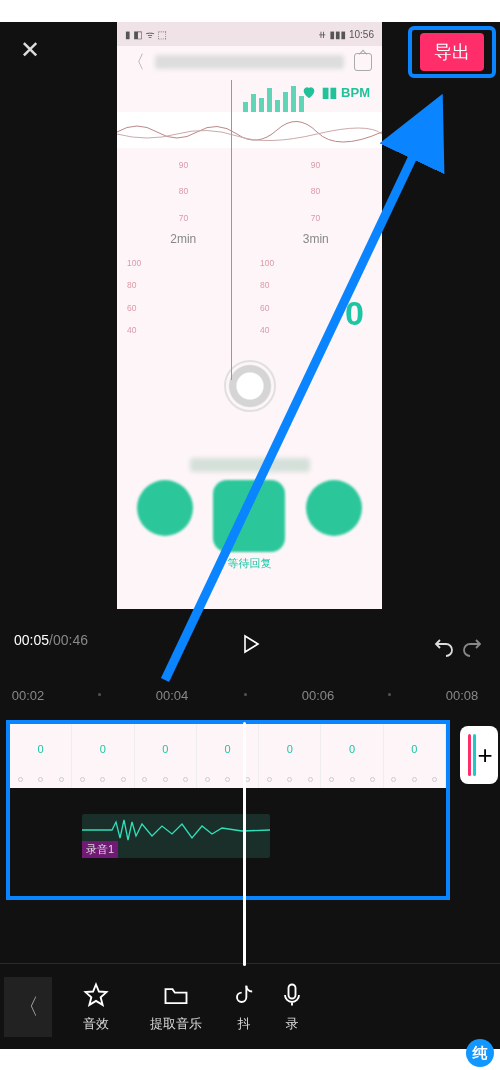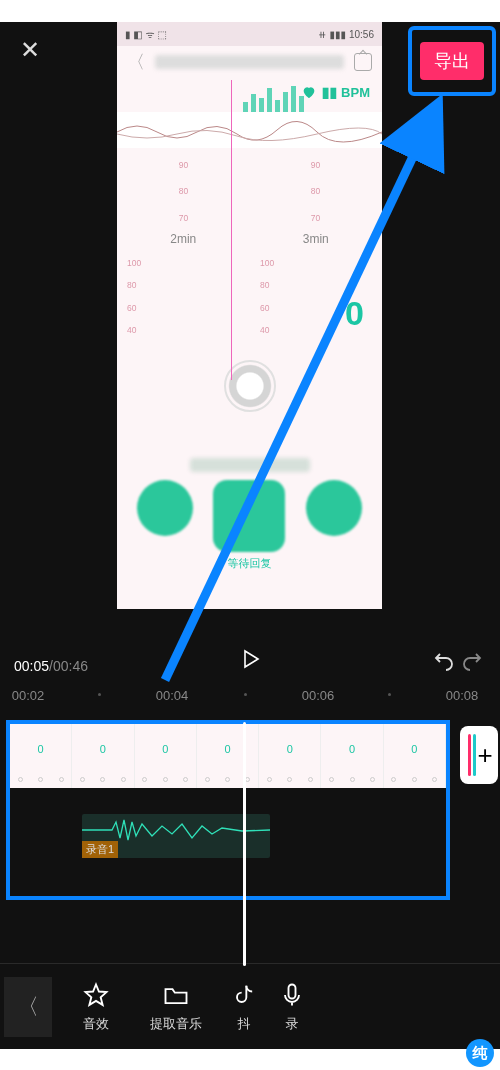--- a/index.html
+++ b/index.html
@@ -1,21 +1,21 @@
 <!DOCTYPE html>
 <html><head>
 <meta charset="utf-8">
 <style>
 *{margin:0;padding:0;box-sizing:border-box;font-family:-apple-system,"PingFang SC","Microsoft YaHei",sans-serif}
 html,body{width:500px;height:1070px;background:#fff;overflow:hidden}
 
 .app{position:absolute;left:0;top:22px;width:500px;height:1027px;background:#111;color:#fff}
 .topbar{height:55px;display:flex;align-items:center;padding:0 10px}
 .close-x{width:40px;height:40px;display:flex;align-items:center;justify-content:center;font-size:24px;color:#ddd}
-.export-wrap{position:absolute;right:4px;top:4px;width:88px;height:70px;border:4px solid #0a84ff;border-radius:6px;display:flex;align-items:center;justify-content:center;z-index:5}
+.export-wrap{position:absolute;right:4px;top:4px;width:88px;height:52px;border:4px solid #0a84ff;border-radius:6px;display:flex;align-items:center;justify-content:center;z-index:5}
 .export-btn{width:64px;height:38px;background:#ff2d6a;border-radius:4px;display:flex;align-items:center;justify-content:center;font-size:18px;font-weight:500}
 .preview{position:absolute;left:117px;top:0;width:265px;height:587px;background:#fdf5f7;color:#666}
 .pv-status{height:24px;background:#f0e3e8;display:flex;align-items:center;justify-content:space-between;padding:0 8px;font-size:11px;color:#555}
 .pv-status .icons{display:flex;gap:3px;font-size:10px}
 .pv-head{height:32px;display:flex;align-items:center;justify-content:space-between;padding:0 10px}
 .pv-back{color:#aaa;font-size:18px}
 .pv-title{flex:1;margin:0 10px}
 .pv-title .blur{height:14px;background:#ddd;border-radius:3px;filter:blur(2px)}
 .pv-share{width:18px;height:18px;border:1.5px solid #aaa;border-radius:3px;position:relative}
 .pv-share::after{content:"";position:absolute;top:-3px;left:5px;width:5px;height:5px;border-top:1.5px solid #aaa;border-right:1.5px solid #aaa;transform:rotate(-45deg)}
@@ -37,21 +37,21 @@
 .dual2 .tick{font-size:10px;color:#d9a;transform:scale(.85)}
 .big-zero{position:absolute;right:18px;top:272px;font-size:34px;font-weight:600;color:#1cc6a4}
 .vline{position:absolute;left:114px;top:58px;width:1px;height:300px;background:#e6b}
 .rec-btn{width:52px;height:52px;border-radius:50%;background:radial-gradient(circle,#fff 38%,#d5d5d5 42%,#d5d5d5 60%,transparent 64%);margin:18px auto 0;border:2px solid #e0e0e0}
 .sub{width:120px;height:14px;margin:46px auto 8px;background:#d6e0da;border-radius:4px;filter:blur(2px)}
 .circles{display:flex;justify-content:space-around;padding:0 10px}
 .circles .c{width:56px;height:56px;border-radius:50%;background:#2bc79b;filter:blur(1px)}
 .circles .c.mid{width:72px;height:72px;border-radius:14px}
 .pv-foot{text-align:center;font-size:11px;color:#1cc6a4;margin-top:4px}
 
-.playbar{position:absolute;top:610px;left:0;right:0;height:42px;display:flex;align-items:flex-end;padding:0 14px;color:#ccc;font-size:14px}
+.playbar{position:absolute;top:610px;left:0;right:0;height:42px;display:flex;align-items:flex-start;padding:0 14px;color:#ccc;font-size:14px}
 .time-cur{color:#fff}
 .time-tot{color:#888}
 .play-icon{position:absolute;left:50%;transform:translateX(-50%)}
 .play-icon svg{width:24px;height:24px}
 .undo,.redo{width:28px;height:28px;display:flex;align-items:center;justify-content:center;color:#888}
 .undo{margin-left:auto;color:#ddd}
 .undo svg,.redo svg{stroke:currentColor}
 
 .ruler{position:absolute;top:662px;left:0;right:0;height:28px;color:#888;font-size:13px}
 .ruler .rt{position:absolute;top:4px;transform:translateX(-50%)}
@@ -59,21 +59,21 @@
 
 .tl-box{position:absolute;top:698px;left:6px;width:444px;height:180px;border:4px solid #0a84ff}
 .track-vid{height:64px;background:#fdf5f7;display:flex;position:relative}
 .frame{flex:1;border-right:1px solid #eee;position:relative}
 .frame .mini{position:absolute;top:6px;left:6px;right:6px;bottom:24px}
 .frame .zero{color:#1cc6a4;font-size:11px;text-align:center;line-height:38px}
 .frame-dots{position:absolute;bottom:6px;left:0;right:0;display:flex;justify-content:space-around}
 .frame-dots i{width:5px;height:5px;border:1px solid #ccc;border-radius:50%}
 .track-aud{position:absolute;top:90px;left:72px;width:188px;height:44px;background:#1a2f2a;border-radius:2px}
 .track-aud svg{width:100%;height:28px;margin-top:2px}
-.aud-lbl{background:#a16207;font-size:11px;padding:1px 4px;display:inline-block;color:#ddd;position:absolute;bottom:0;left:0}
+.aud-lbl{background:#701a75;font-size:11px;padding:1px 4px;display:inline-block;color:#ddd;position:absolute;bottom:0;left:0}
 .add-clip{position:absolute;top:704px;right:2px;width:38px;height:58px;background:#fff;border-radius:8px;display:flex;align-items:center;justify-content:center;font-size:26px;color:#000;font-weight:300}
 .add-clip::before{content:"";position:absolute;left:8px;top:8px;width:3px;height:42px;background:#ff2d6a;border-radius:2px}
 .add-clip::after{content:"";position:absolute;left:13px;top:8px;width:3px;height:42px;background:#1ec9c9;border-radius:2px}
 .playhead{position:absolute;left:243px;top:700px;width:3px;height:244px;background:#fff;border-radius:2px;z-index:3}
 
 .bottom{position:absolute;bottom:0;left:0;right:0;height:86px;border-top:1px solid #2a2a2a;display:flex;align-items:center;background:#111}
 .back-btn{width:48px;height:60px;background:#222;display:flex;align-items:center;justify-content:center;color:#aaa;font-size:22px;margin:0 4px}
 .tools{flex:1;display:flex;overflow:hidden}
 .tool{width:80px;display:flex;flex-direction:column;align-items:center;gap:6px;color:#ddd;font-size:13px}
 .tool svg{width:28px;height:28px;stroke:#fff;fill:none;stroke-width:1.6}

